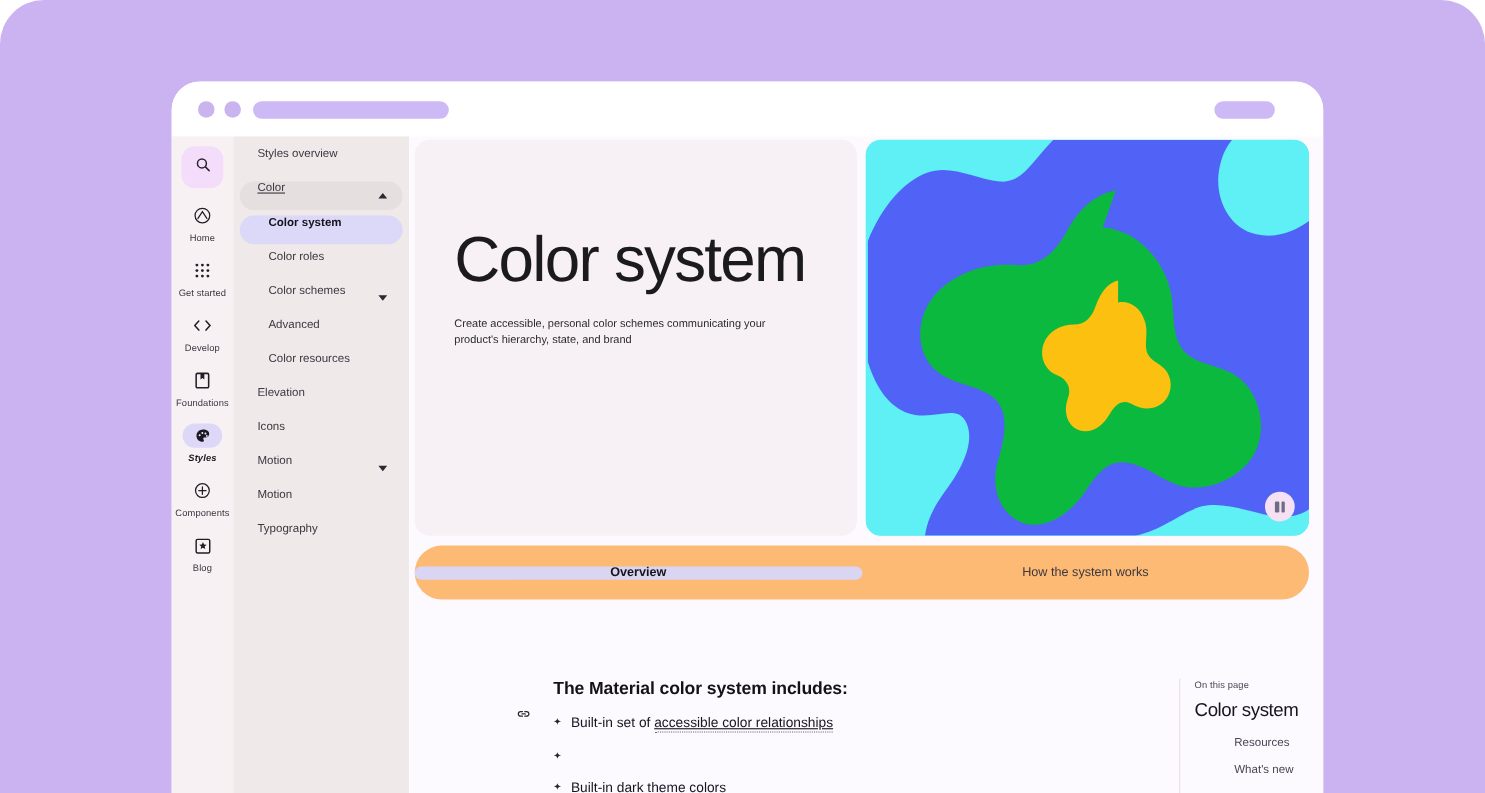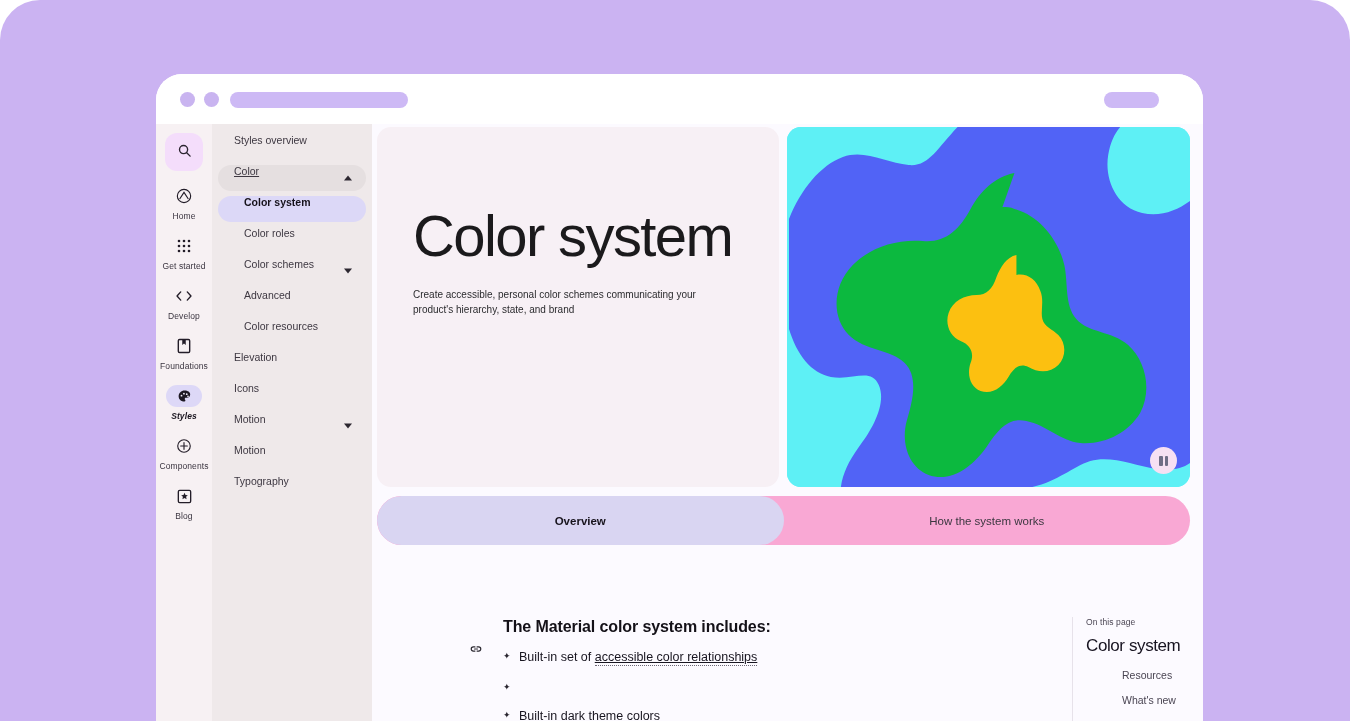--- a/index.html
+++ b/index.html
@@ -196,24 +196,25 @@
     display: block;
     width: 3.5px; height: 10px;
     background: #6f6d86;
     border-radius: 1px;
   }
 
   
   #tabs {
     margin-top: 9px;
     height: 49px;
-    background: #f9a8d4;
+    background: #fdba74;
     border-radius: 25px;
     display: flex;
     overflow: hidden;
+    align-items: center;
   }
   .tab {
     flex: 1 1 0;
     display: flex; align-items: center; justify-content: center;
     font-size: 11.5px;
     color: #3c3740;
     cursor: pointer;
   }
   .tab.active {
     background: #d9d5f2;

